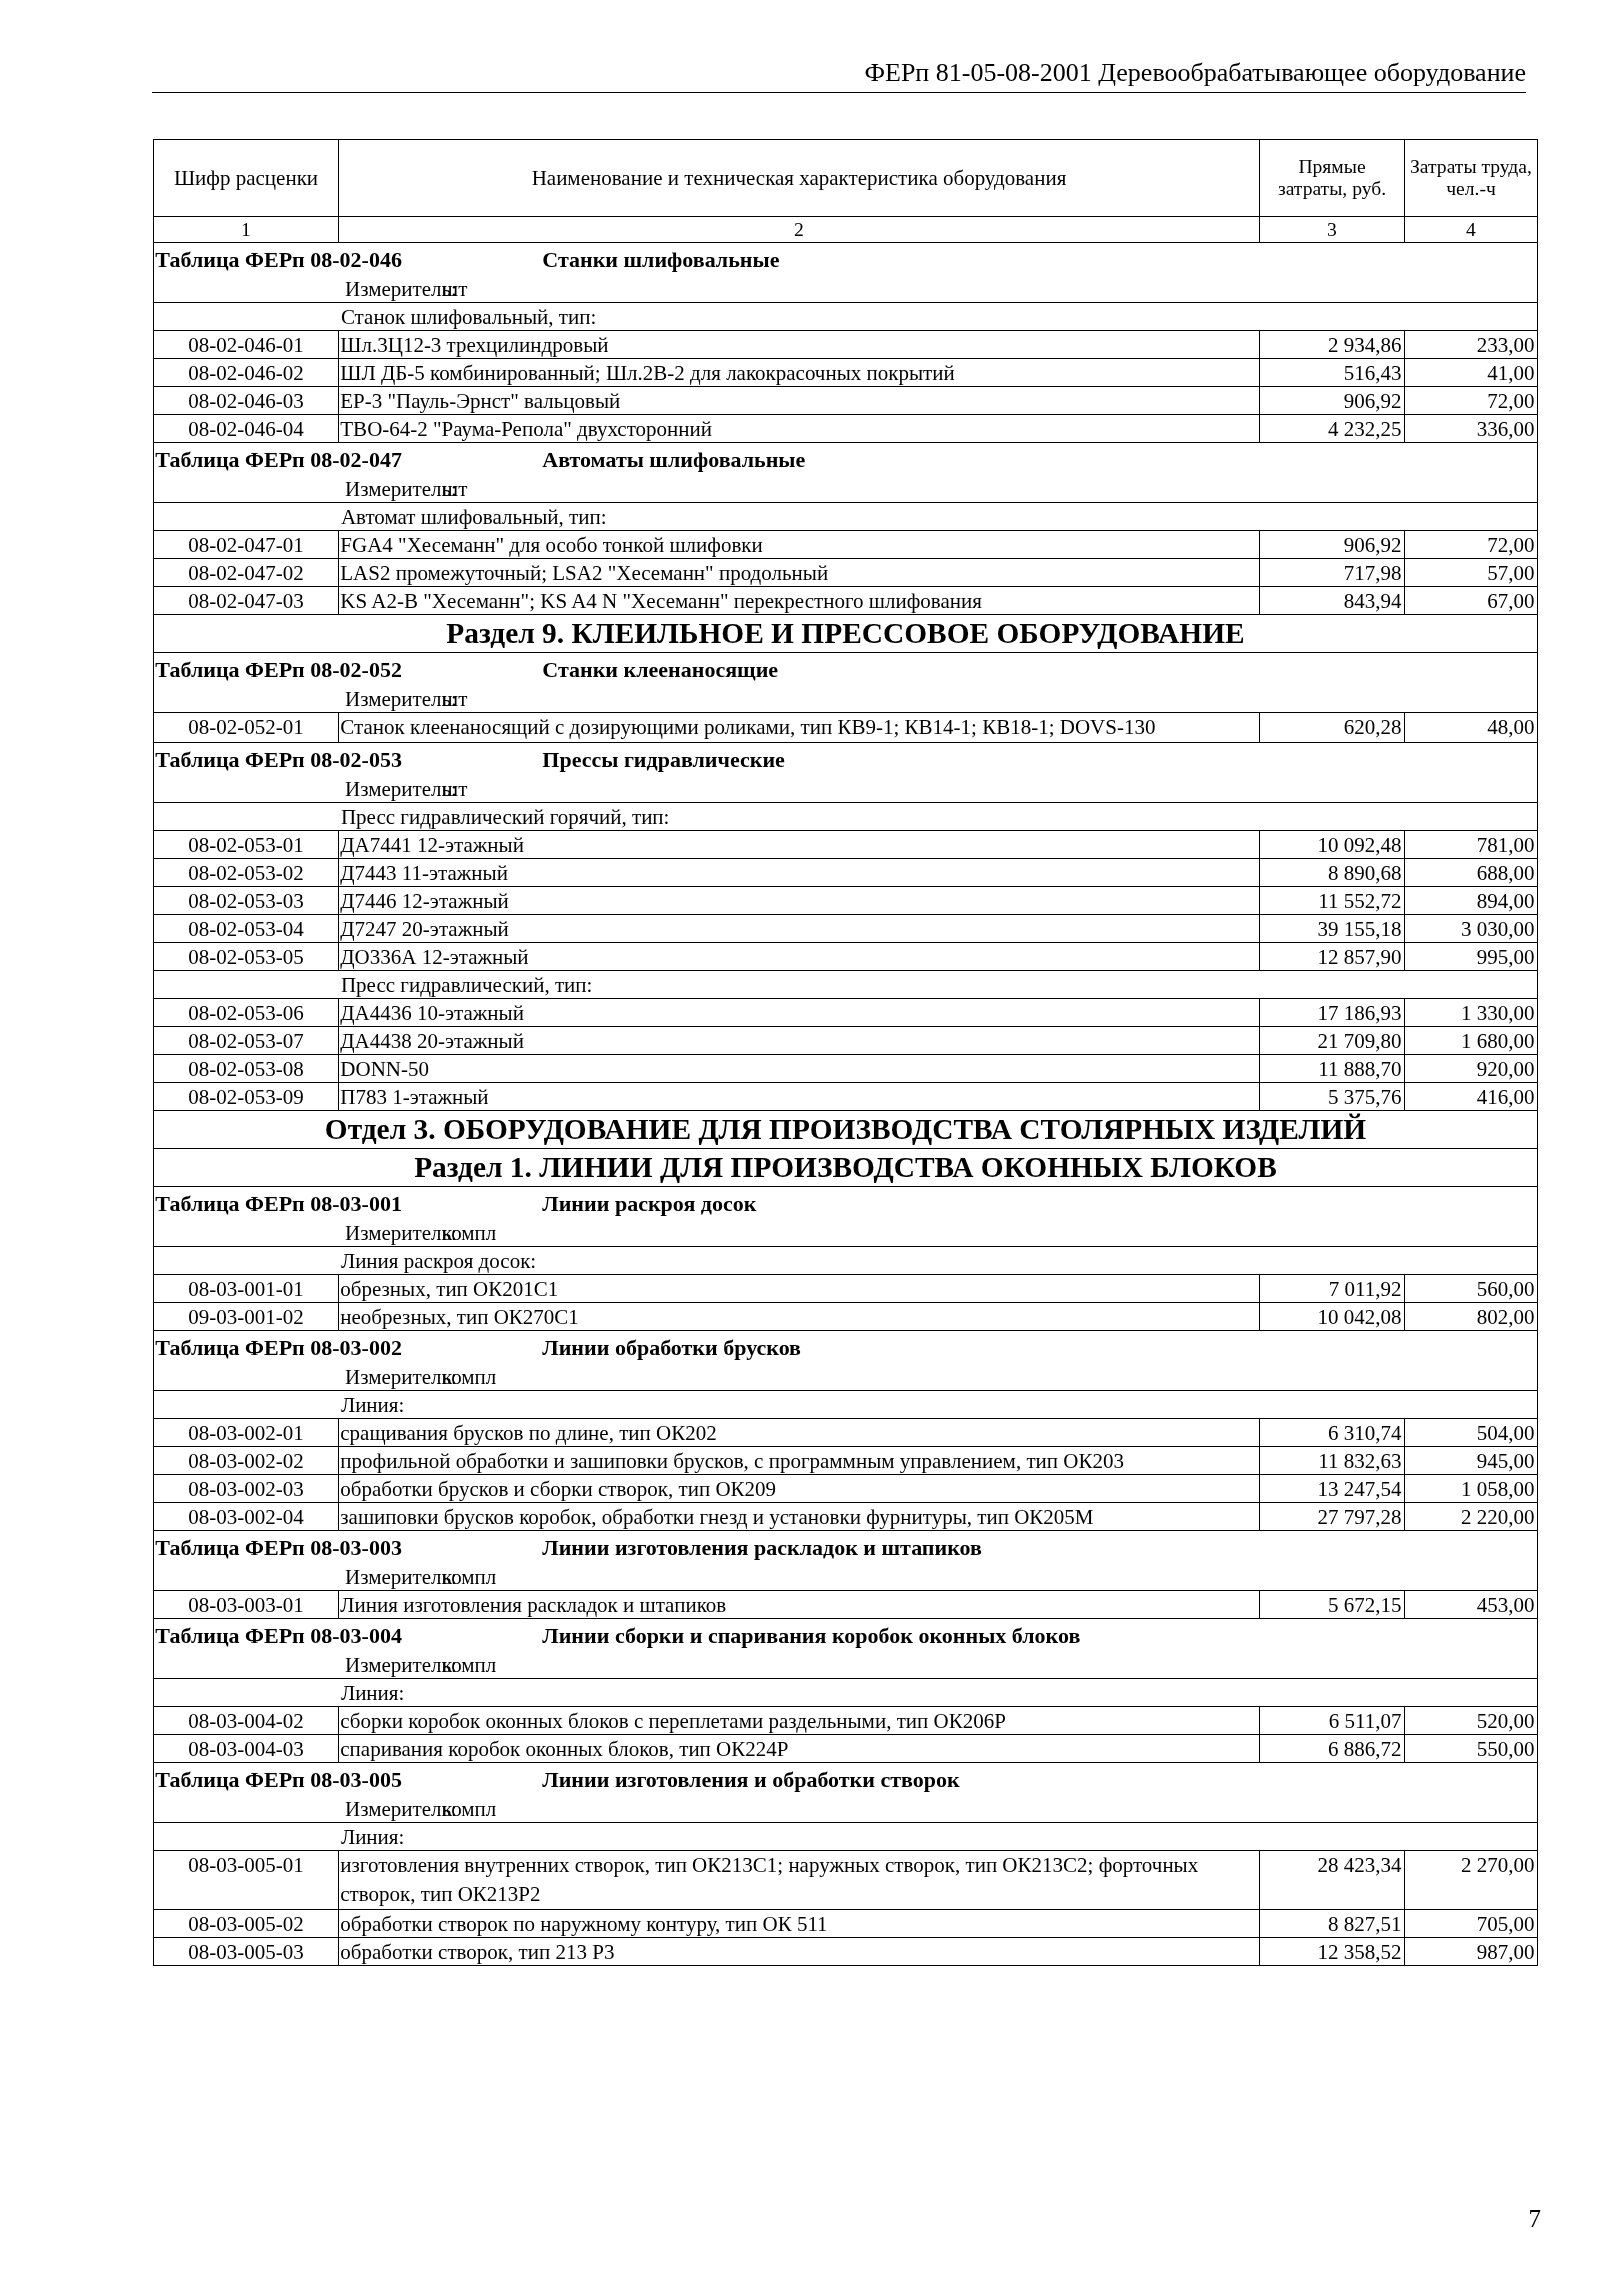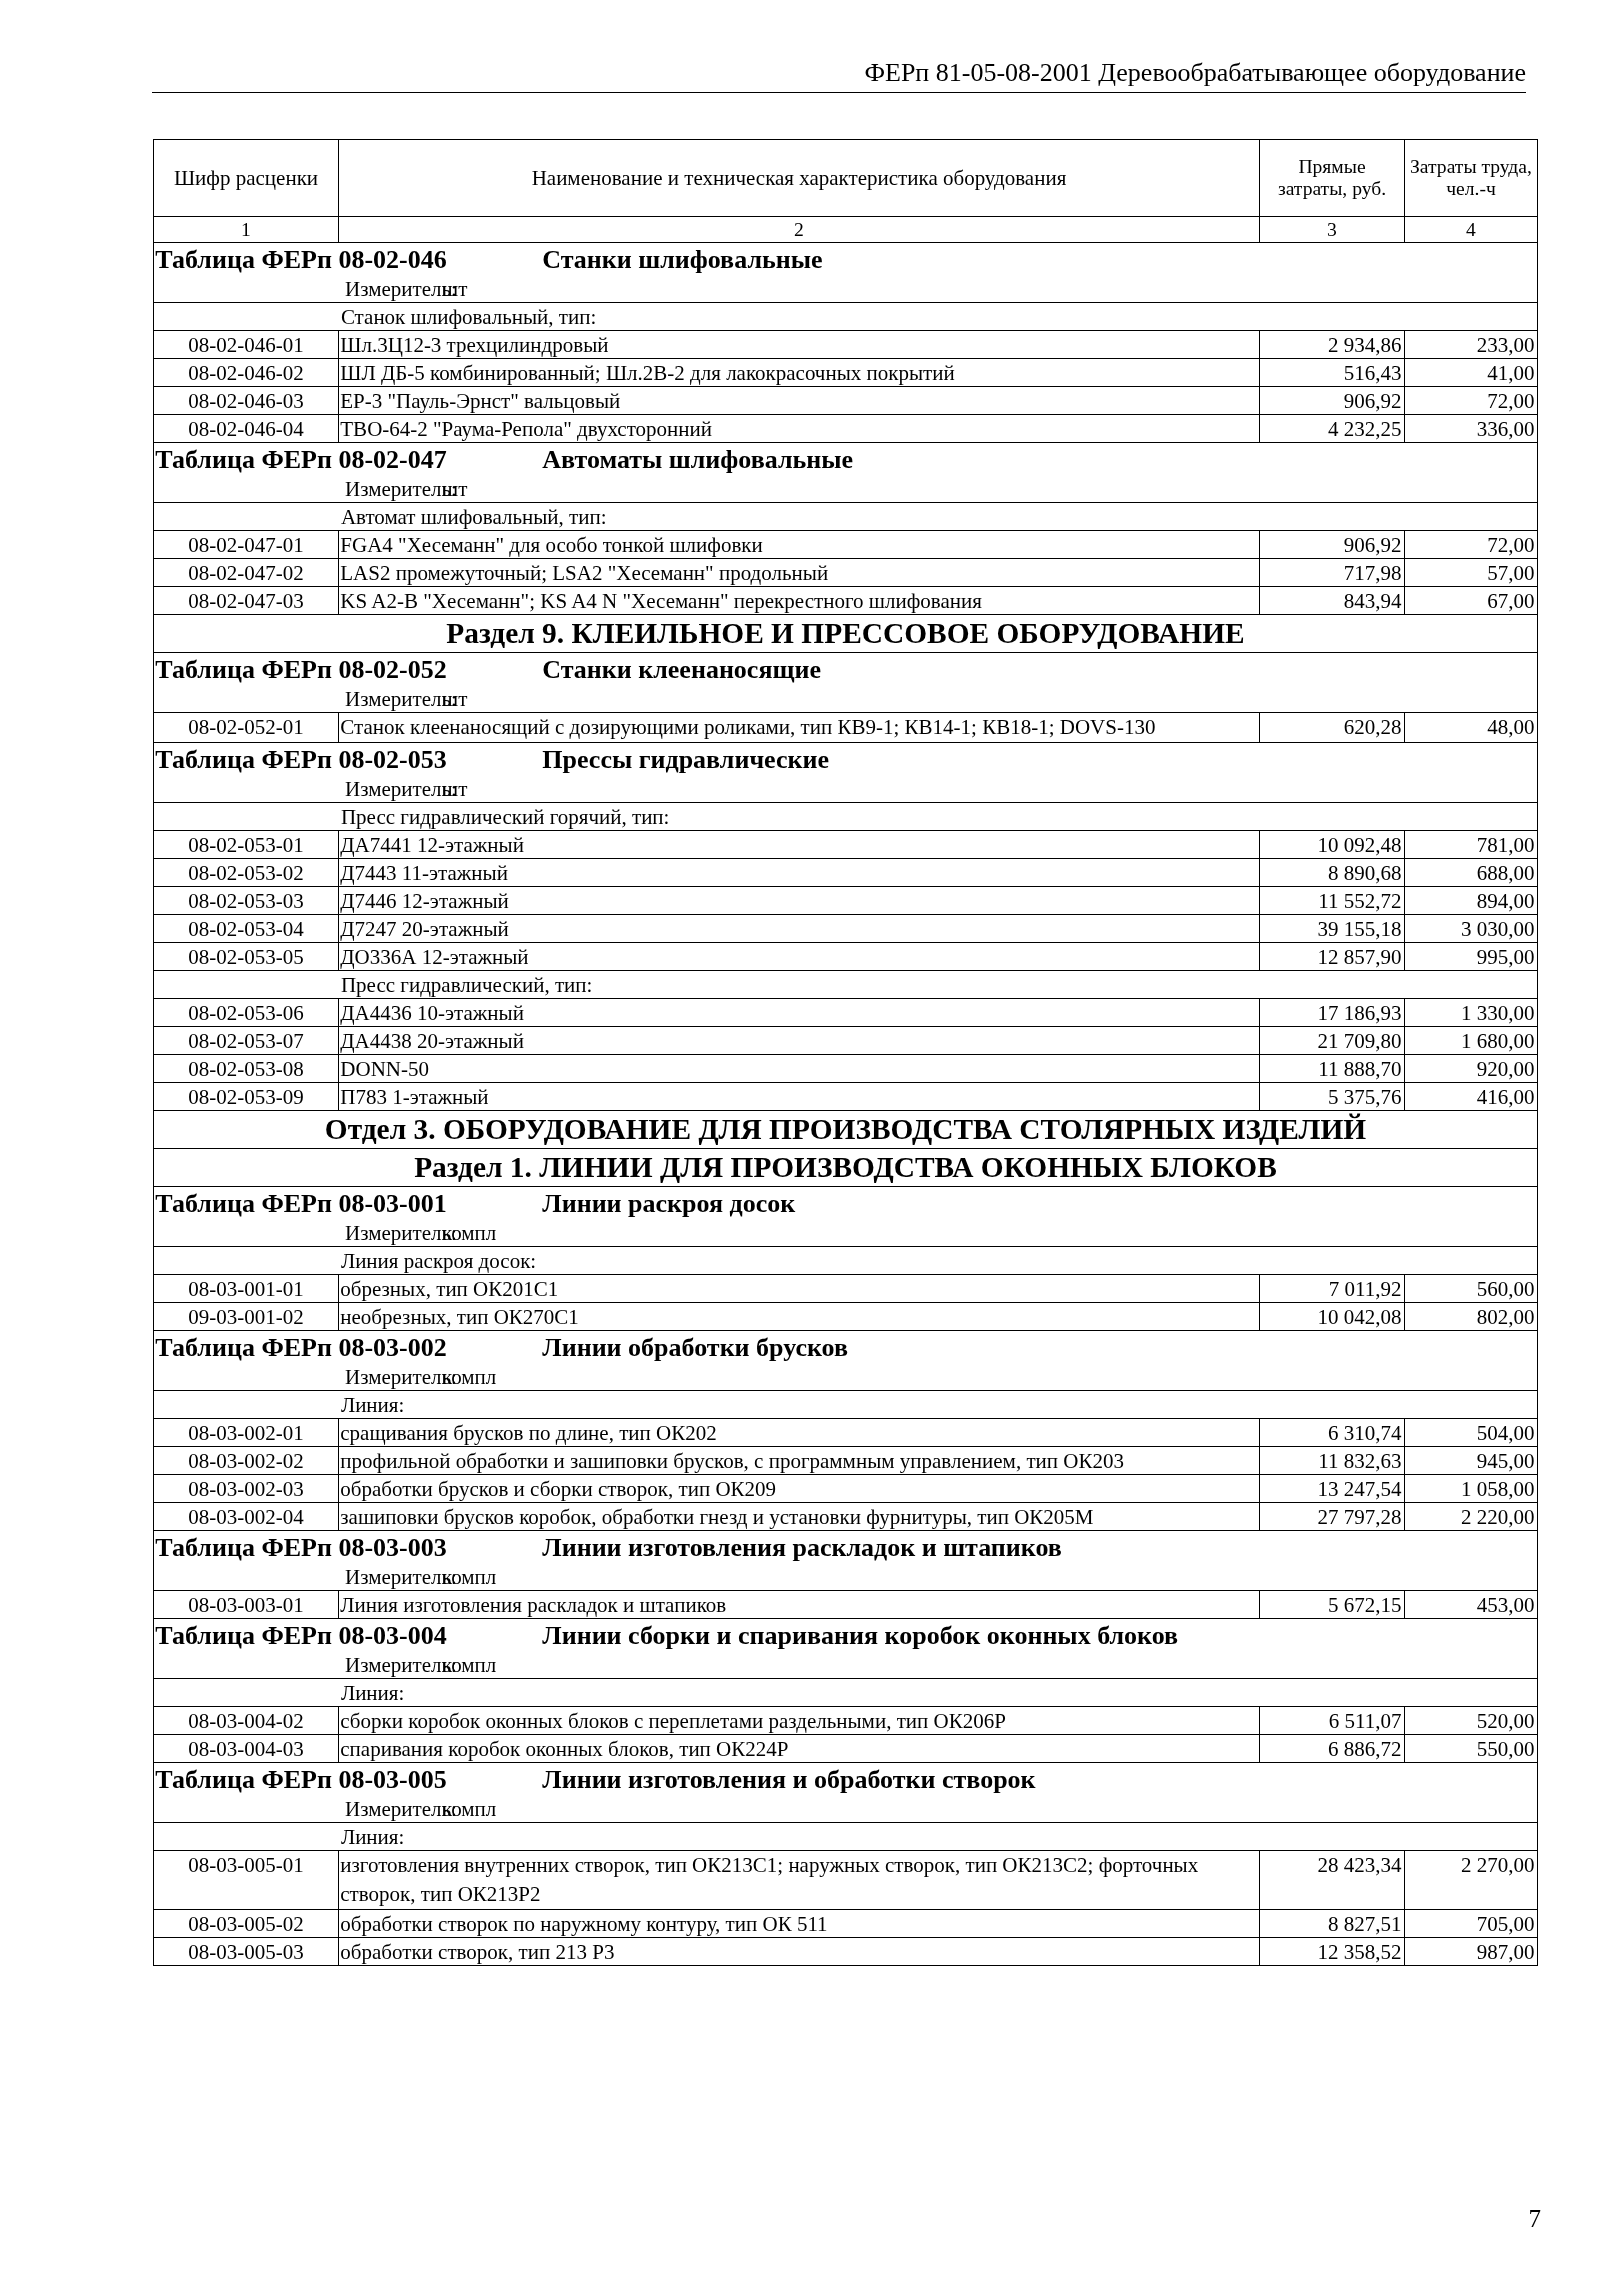--- a/index.html
+++ b/index.html
@@ -33,21 +33,21 @@
     thead tr.nums th { height: 25px; font-size: 19.6px; }
     tbody tr.data td { height: 27px; line-height: 26px; }
     tbody tr.data td.code { text-align: center; }
     tbody tr.data td.name { padding-left: 1.3px; margin-top: 20px; }
     tbody tr.data td.num { text-align: right; padding-right: 2.6px; }
     tbody tr.data.multi td { vertical-align: top; line-height: 29px; }
     tbody tr.group td { height: 27px; line-height: 26px; border-left: 1.3px solid #000; border-right: 1.3px solid #000; }
     tbody tr.group td .txt { padding-left: 183px; }
     tbody tr.table-head td { border-bottom: none; padding: 0; }
     .tbl-title {
-      font-weight: bold; font-size: 26px; line-height: 33px; height: 33px; padding-left: 1.3px;
+      font-weight: bold; font-size: 22px; line-height: 33px; height: 33px; padding-left: 1.3px;
     }
     .tbl-title .tid { display: inline-block; width: 387px; }
     .tbl-unit { font-size: 21px; line-height: 26px; height: 26px; padding-left: 191px; }
     .tbl-unit .lbl { display: inline-block; width: 97px; }
     tbody tr.section td { text-align: center; font-weight: bold; font-size: 29.4px; line-height: 37px; height: 37px; padding: 0; margin-top: 32px; }
   </style>
 </head>
 <body>
 
 <div class="running-head">ФЕРп 81-05-08-2001 Деревообрабатывающее оборудование</div>

